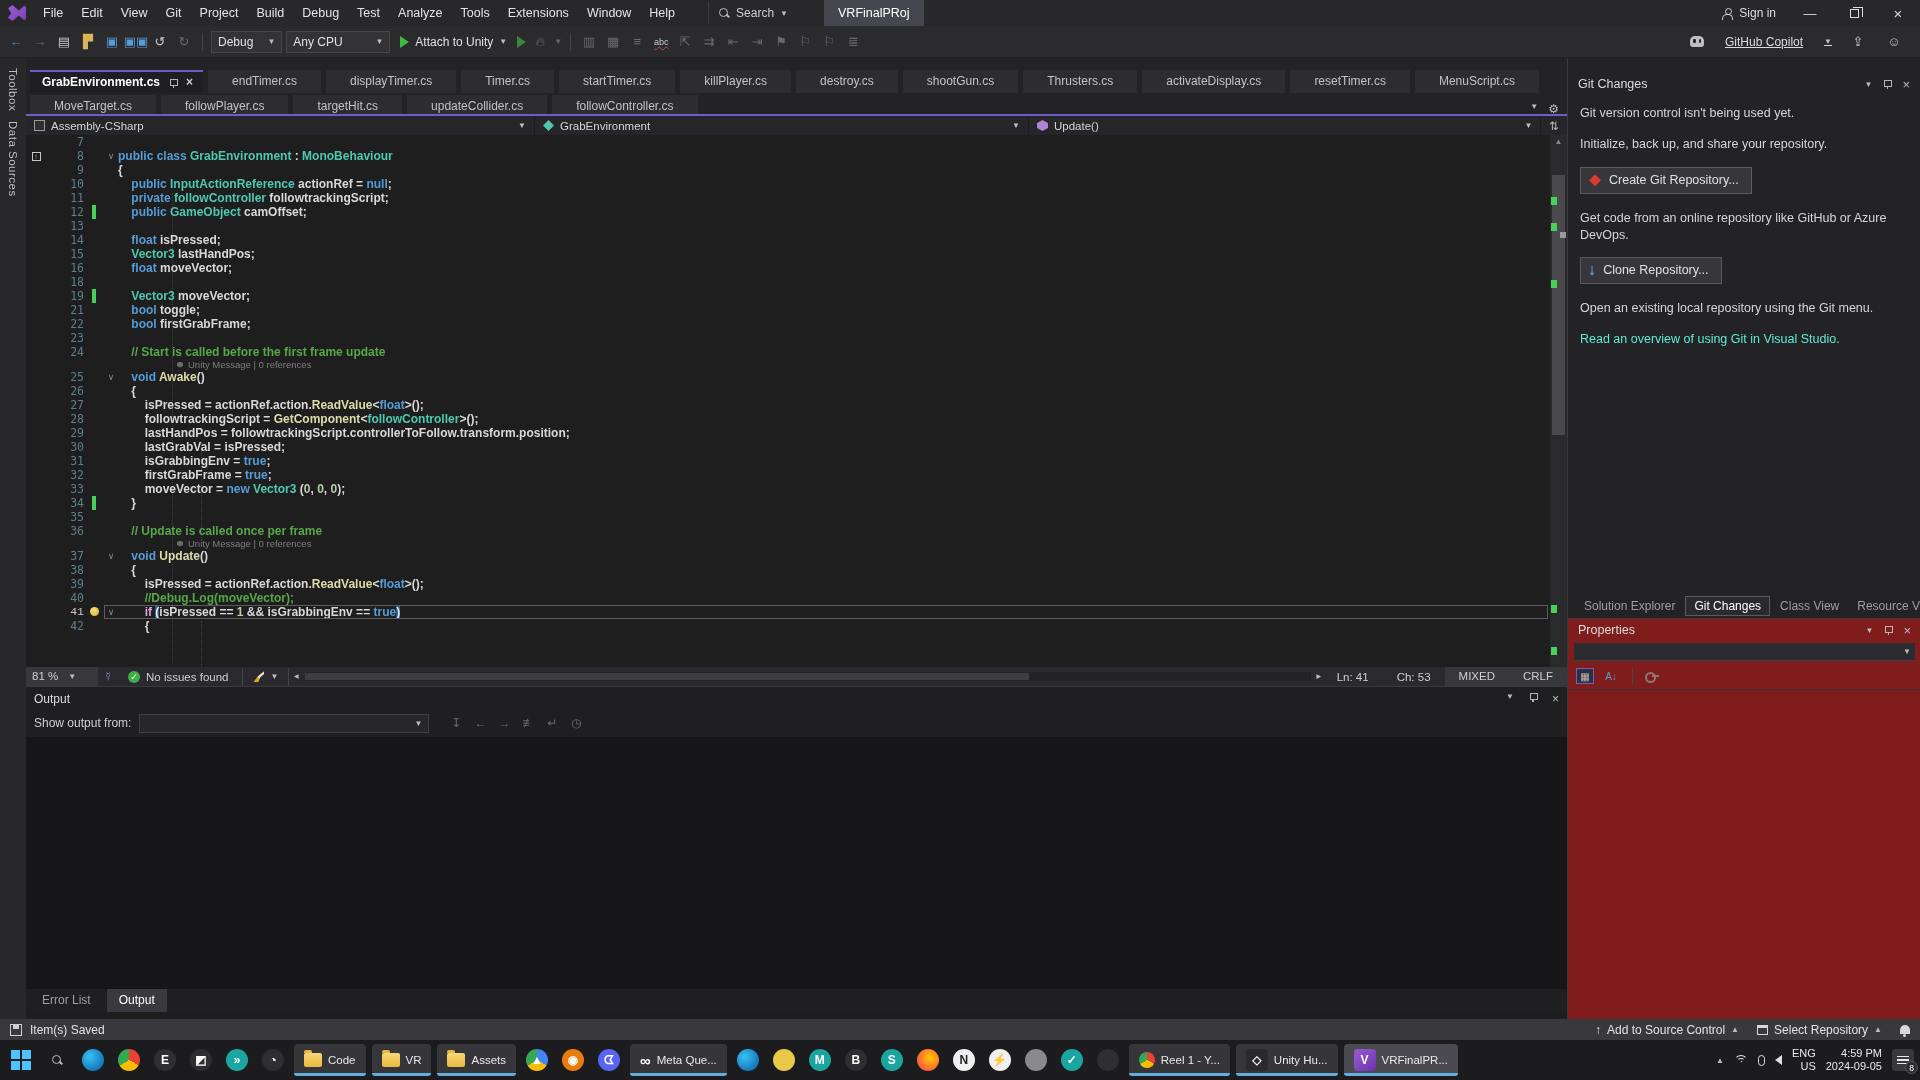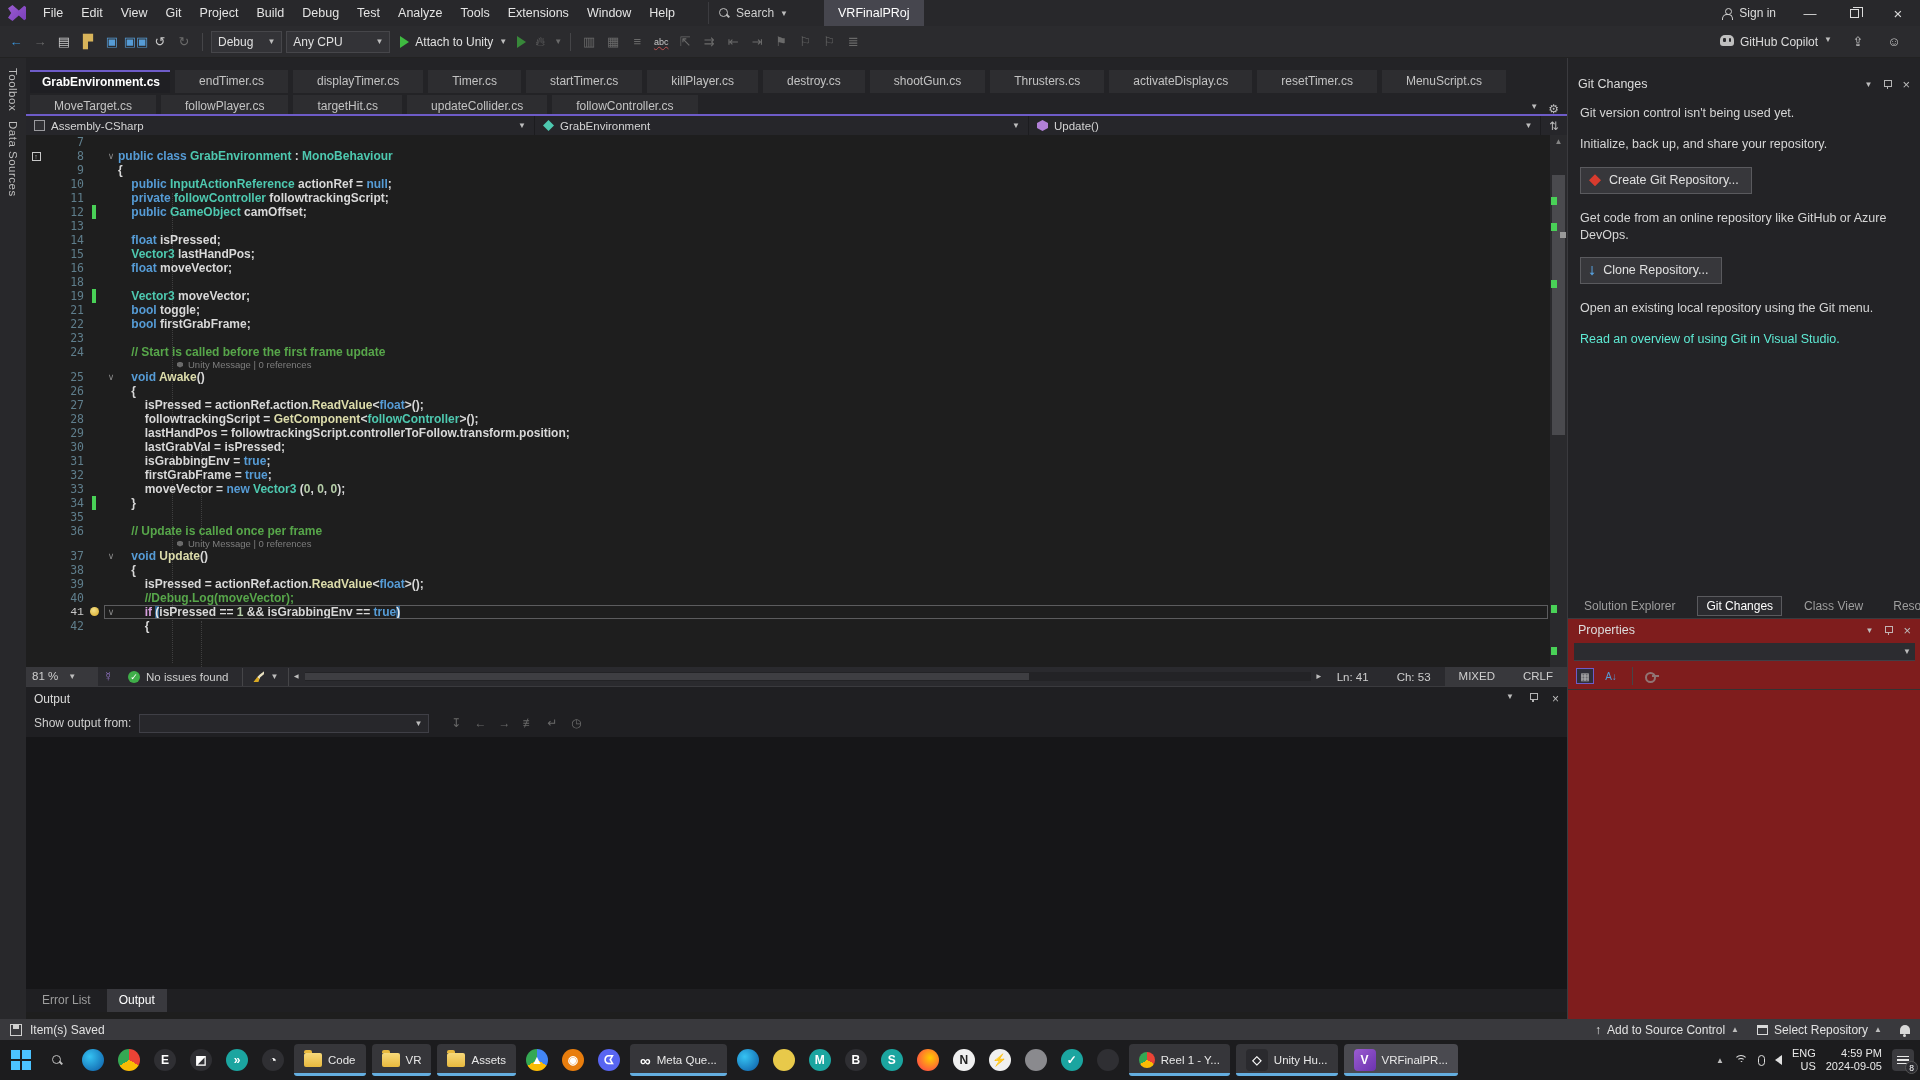--- a/index.html
+++ b/index.html
@@ -25,32 +25,32 @@
   .restore::before{content:"";position:absolute;left:2px;top:-3px;width:9px;height:9px;border:1px solid #dcdcdc;border-left:none;border-bottom:none;}
   
   .toolbar{left:0;top:26px;width:1920px;height:32px;background:#2b2b2e;border-bottom:1px solid #222;display:flex;align-items:center;gap:4px;padding:0 6px;}
   .tico{width:20px;height:20px;display:flex;align-items:center;justify-content:center;font-size:13px;color:#c8c8c8;border-radius:2px;}
   .tico.dim{color:#6a6a6a;}
   .tsep{width:1px;height:18px;background:#454548;margin:0 4px;}
   .tsel{height:22px;background:#333337;border:1px solid #46464a;color:#e0e0e0;display:flex;align-items:center;padding:0 6px;gap:14px;font-size:12px;}
   .caret{font-size:8px;color:#bdbdbd;}
   .play{width:0;height:0;border-top:6px solid transparent;border-bottom:6px solid transparent;border-left:9px solid #3fba41;}
   .play.outline{border-left-color:#3fba41;opacity:.65;}
-  .copilot-chip{display:flex;align-items:flex-start;gap:6px;color:#dcdcdc;}
+  .copilot-chip{display:flex;align-items:center;gap:21px;color:#dcdcdc;text-decoration:underline;}
   .cop-ico{width:14px;height:11px;border-radius:5px 5px 3px 3px;background:#bfbfbf;position:relative;}
   .cop-ico::before,.cop-ico::after{content:"";position:absolute;top:3px;width:2.5px;height:4px;background:#2b2b2e;border-radius:1px;}
   .cop-ico::before{left:3px;}.cop-ico::after{right:3px;}
   
   .lstrip{left:0;top:58px;width:26px;height:962px;background:#28282b;}
   .vtab{writing-mode:vertical-rl;color:#bdbdbd;font-size:11.5px;letter-spacing:.5px;margin:10px auto;display:block;text-align:left;}
   
   .tabwell{left:26px;top:58px;width:1541px;height:58px;background:#232326;}
   .trow{position:absolute;left:4px;display:flex;gap:5px;}
   .dtab{height:23px;line-height:23px;padding:0 24px;background:#2d2d30;color:#c3c3c3;font-size:12px;white-space:nowrap;display:flex;align-items:center;gap:8px;}
-  .dtab.active{background:#1f1f23;color:#fff;font-weight:bold;border-top:2px solid #6e5cc8;line-height:21px;padding:0 10px 0 12px;flex-direction:column;}
+  .dtab.active{background:#1f1f23;color:#fff;font-weight:bold;border-top:2px solid #6e5cc8;line-height:21px;padding:0 10px 0 12px;}
   .pin{width:10px;height:10px;position:relative;opacity:.85;}
   .pin::before{content:"";position:absolute;left:2px;top:1px;width:6px;height:5px;border:1.3px solid #cfcfcf;}
   .pin::after{content:"";position:absolute;left:4.5px;top:7px;width:1.3px;height:3px;background:#cfcfcf;}
   .tclose{color:#cfcfcf;font-size:12px;}
   .well-icons{position:absolute;right:8px;top:44px;display:flex;gap:10px;color:#bdbdbd;}
   .accentline{left:26px;top:114px;width:1541px;height:2px;background:#6e5cc8;}
   
   .navbar{left:26px;top:116px;width:1541px;height:19px;background:#26262a;display:flex;align-items:stretch;font-size:11.5px;color:#d4d4d4;}
   .navsec{display:flex;align-items:center;gap:6px;padding:0 8px;border-right:1px solid #1c1c1f;}
   .navsec .caret{margin-left:auto;}
@@ -106,21 +106,21 @@
   .dock{left:1567px;top:58px;width:353px;height:962px;background:#232326;border-left:1px solid #3a3a3e;}
   .ptitle{display:flex;align-items:center;height:22px;padding:0 10px;color:#dcdcdc;font-size:12.5px;}
   .ptools{margin-left:auto;display:flex;gap:10px;color:#bdbdbd;font-size:11px;align-items:center;}
   .gitbody{padding:10px 12px;color:#d6d6d6;font-size:12.5px;line-height:1.35;}
   .gitbody p{margin:0 0 14px 0;}
   .gbtn{display:inline-flex;align-items:center;gap:8px;background:#37373b;border:1px solid #5a5a5e;color:#e0e0e0;padding:4px 12px 4px 8px;margin:0 0 16px 0;font-size:12.5px;}
   .repo-ico{width:12px;height:12px;background:#d83b2e;clip-path:polygon(50% 0,100% 50%,50% 100%,0 50%);position:relative;}
   .star{position:absolute;left:-3px;top:-4px;color:#e8c94a;font-size:8px;}
   .dl-ico{color:#569cd6;font-size:13px;line-height:10px;}
   .gitlink{color:#5eead4;}
-  .docktabs{position:absolute;left:0;top:537px;width:353px;height:22px;display:flex;align-items:center;gap:14px;padding-left:8px;font-size:12px;color:#9e9e9e;background:#232326;}
+  .docktabs{position:absolute;left:0;top:537px;width:353px;height:22px;display:flex;align-items:center;gap:2px;padding-left:8px;font-size:12px;color:#9e9e9e;background:#232326;}
   .docktab{padding:2px 8px;white-space:nowrap;}
   .docktab.active{color:#fff;border:1px solid #5a5a5e;background:#2b2b2f;}
   .props{position:absolute;left:0;top:560px;width:353px;bottom:0;background:#7f1d1d;border-top:1px solid #3a3a3e;}
   .propsel{height:18px;margin:2px 6px;background:#2c2c30;border-bottom:1px solid #3f3f46;display:flex;align-items:center;}
   .propbar{display:flex;align-items:center;gap:8px;padding:4px 8px;border-bottom:1px solid #333;}
   .pico{width:18px;height:16px;display:flex;align-items:center;justify-content:center;color:#bdbdbd;font-size:10px;}
   .pico.sel{border:1px solid #6e5cc8;background:#2f2f38;}
   .keyico{width:14px;height:8px;position:relative;opacity:.7;}
   .keyico::before{content:"";position:absolute;left:0;top:0;width:7px;height:7px;border:2px solid #9a9a9a;border-radius:50%;}
   .keyico::after{content:"";position:absolute;left:7px;top:3px;width:7px;height:2px;background:#9a9a9a;}

